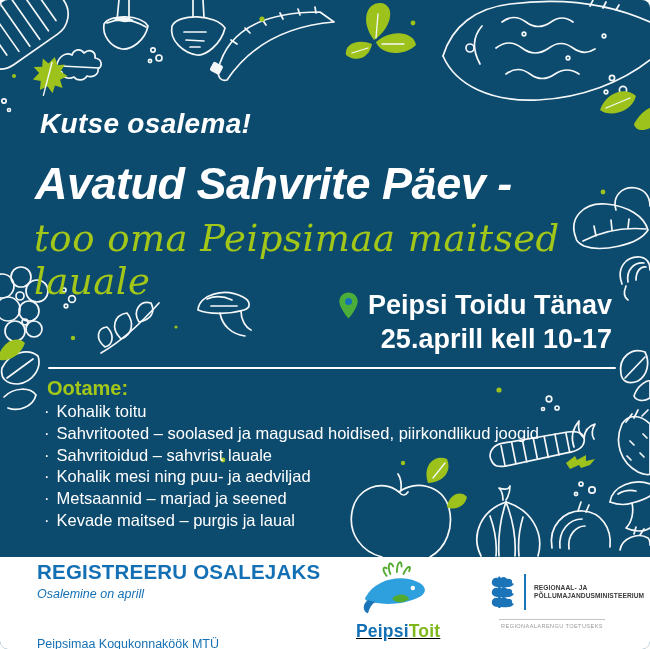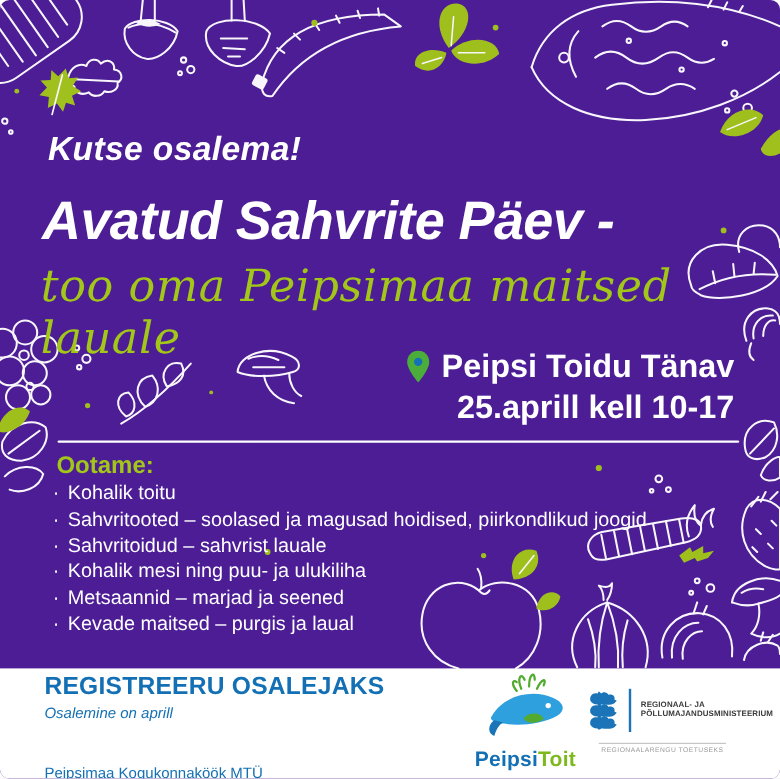--- a/index.html
+++ b/index.html
@@ -1,18 +1,18 @@
 <!DOCTYPE html>
 <html><head>
 <meta charset="utf-8">
 <style>
   html,body{margin:0;padding:0;background:#ffffff;}
   .poster{
     position:relative;width:650px;height:649px;overflow:hidden;
-    background:#4c1d95;font-family:"Liberation Sans",sans-serif;
+    background:#0c4a6e;font-family:"Liberation Sans",sans-serif;
     border-radius:8px;
   }
   .deco{position:absolute;left:0;top:0;width:650px;height:649px;pointer-events:none;}
   .abs{position:absolute;}
   .kicker{left:40px;top:108px;font-size:28px;font-style:italic;font-weight:700;color:#fff;letter-spacing:.3px;}
   .title{left:35px;top:158px;margin:0;font-size:45px;font-weight:700;color:#fff;letter-spacing:-.5px;font-style:italic;}
   .subtitle{left:34px;top:218px;font-size:37px;line-height:1.15;font-style:italic;
     font-family:"DejaVu Serif",serif;color:#a3c718;letter-spacing:.5px;}
   .location{right:38px;top:288px;text-align:right;font-weight:700;font-size:27px;color:#fff;line-height:34px;}
   .loc-line1{display:flex;align-items:center;justify-content:flex-end;gap:9px;}
@@ -22,21 +22,21 @@
   .items li{line-height:21.8px;white-space:nowrap;}
   .items .b{margin-right:7px;}
   .footer{left:0;top:557px;width:650px;height:92px;background:#fff;}
   .f-col{position:absolute;left:37px;top:3px;color:#1470b4;}
   .f-head{font-size:20.5px;font-weight:700;letter-spacing:.2px;}
   .f-line{font-size:12.5px;line-height:15px;margin-top:35px;}
   .f-note{font-style:italic;margin-top:3px;}
   .fb-row{display:flex;align-items:center;gap:6px;margin-top:2px;}
   .fb-icon{width:14px;height:14px;border-radius:50%;background:#1470b4;color:#fff;
     font-weight:700;font-size:10.5px;display:flex;align-items:center;justify-content:center;line-height:1;}
-  .peipsitoit{position:absolute;left:366px;top:2px;width:114px;text-align:right;}
+  .peipsitoit{position:absolute;left:356px;top:2px;width:114px;text-align:left;text-decoration:underline;}
   .pt-word{font-size:17.5px;font-weight:700;letter-spacing:.2px;}
   .pt-blue{color:#1470b4;}
   .pt-green{color:#7fb81c;}
   .ministry{position:absolute;left:490px;top:17px;display:flex;align-items:center;}
   .m-vline{width:2px;height:36px;background:#1b74b8;margin:0 8px;}
   .m-names{display:flex;flex-direction:column;}
   .m-names span{font-size:6.6px;font-weight:700;color:#3a3a3a;line-height:8.4px;letter-spacing:.1px;}
   .ministry-div{position:absolute;left:499px;top:62px;width:106px;height:1px;background:#c5c5c5;}
   .ministry-sub{position:absolute;left:499px;top:66px;width:106px;text-align:center;
     font-size:5.6px;color:#9a9a9a;letter-spacing:.4px;}
@@ -273,21 +273,21 @@
     <div class="loc-line2">25.aprill kell 10-17</div>
   </div>
 
   <div class="abs divider"></div>
 
   <div class="abs ootame">Ootame:</div>
   <ul class="abs items">
     <li><span class="b">·</span><span>Kohalik toitu</span></li>
     <li><span class="b">·</span><span>Sahvritooted – soolased ja magusad hoidised, piirkondlikud joogid</span></li>
     <li><span class="b">·</span><span>Sahvritoidud – sahvrist lauale</span></li>
-    <li><span class="b">·</span><span>Kohalik mesi ning puu- ja ulukiliha</span></li>
+    <li><span class="b">·</span><span>Kohalik mesi ning puu- ja aedviljad</span></li>
     <li><span class="b">·</span><span>Metsaannid – marjad ja seened</span></li>
     <li><span class="b">·</span><span>Kevade maitsed – purgis ja laual</span></li>
   </ul>
 
   <div class="abs footer">
     <div class="f-col">
       <div class="f-head">REGISTREERU OSALEJAKS</div>
       <div class="f-line f-note">Osalemine on aprill</div>
       <div class="f-line">Peipsimaa Kogukonnaköök MTÜ</div>
       <div class="fb-row">

